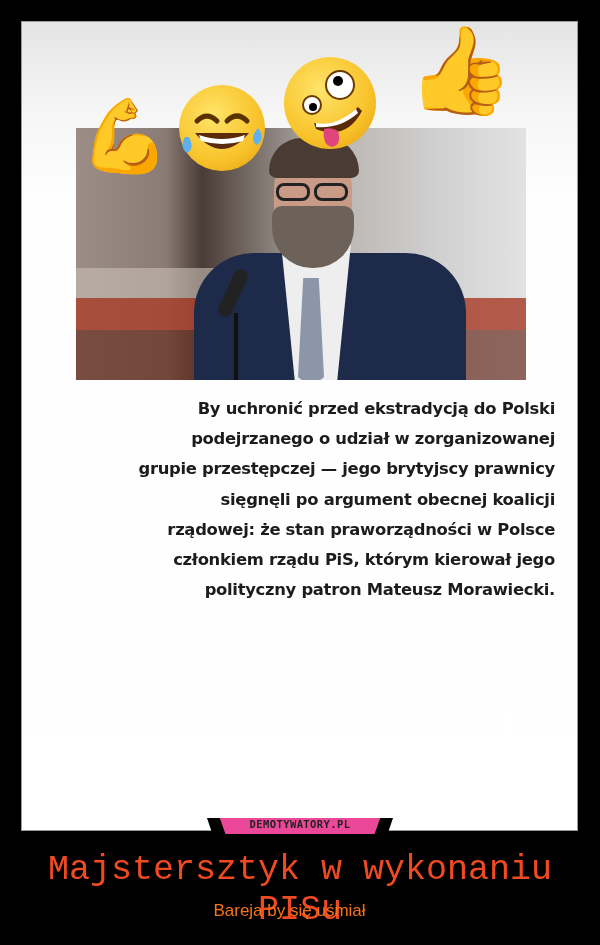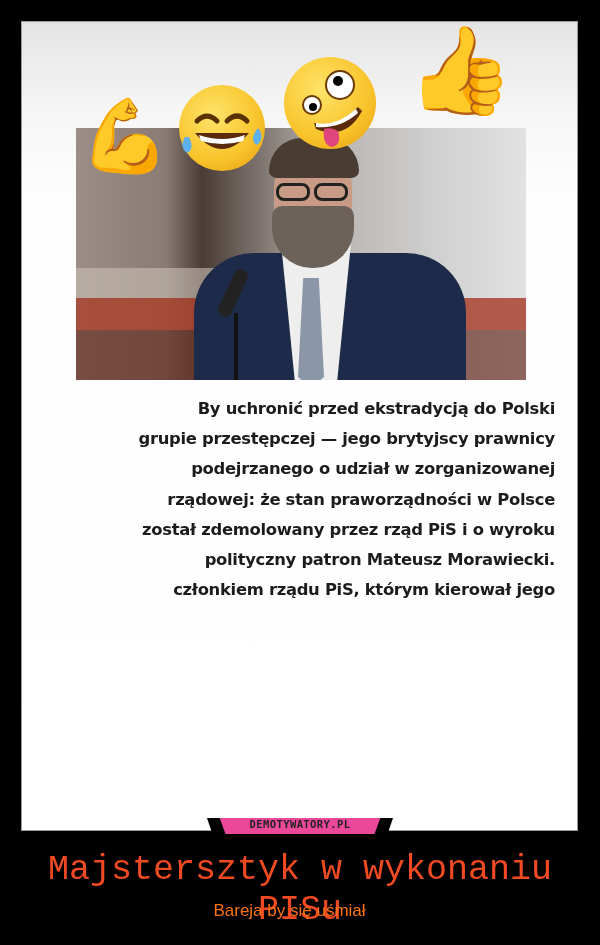--- a/index.html
+++ b/index.html
@@ -108,26 +108,26 @@
       <circle cx="54" cy="24" r="5" fill="#000"></circle>
       <path d="M30 66 q22 6 44 -16 l4 4 q-16 30 -46 18 z" fill="#5a2a0a"></path>
       <path d="M32 66 q20 4 40 -14 l2 4 q-18 16 -42 14 z" fill="#fff"></path>
       <path d="M40 72 q8 -2 14 2 q4 14 -6 16 q-10 -2 -8 -18 z" fill="#e0457b"></path>
     </svg>
   </div>
   <div class="emoji thumb">👍</div>
 
   <p class="article-text">
     <span>By uchronić przed ekstradycją do Polski</span>
+    <span>podejrzanego o udział w zorganizowanej</span>
     <span>grupie przestępczej — jego brytyjscy prawnicy</span>
-    <span>podejrzanego o udział w zorganizowanej</span>
+    <span>sięgnęli po argument obecnej koalicji</span>
     <span>rządowej: że stan praworządności w Polsce</span>
-    <span>został zdemolowany przez rząd PiS i o wyroku</span>
+    <span>członkiem rządu PiS, którym kierował jego</span>
     <span>polityczny patron Mateusz Morawiecki.</span>
-    <span>członkiem rządu PiS, którym kierował jego</span>
   </p>
 </div>
 
 <div class="watermark">
   <div class="watermark-inner">DEMOTYWATORY.PL</div>
 </div>
 
 <h1 class="title">Majstersztyk w wykonaniu PISu</h1>
 <p class="subtitle">Bareja by się uśmiał</p>
 

